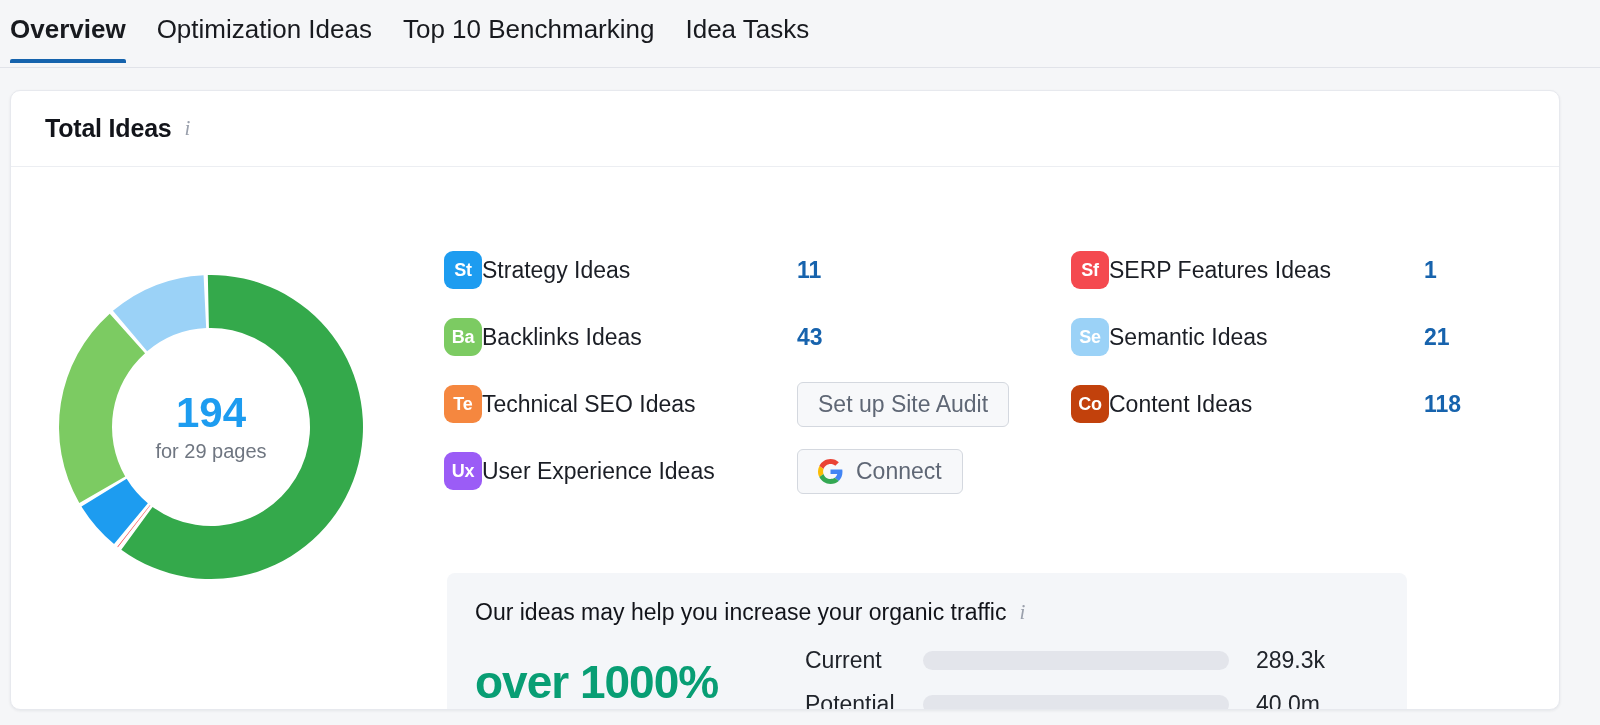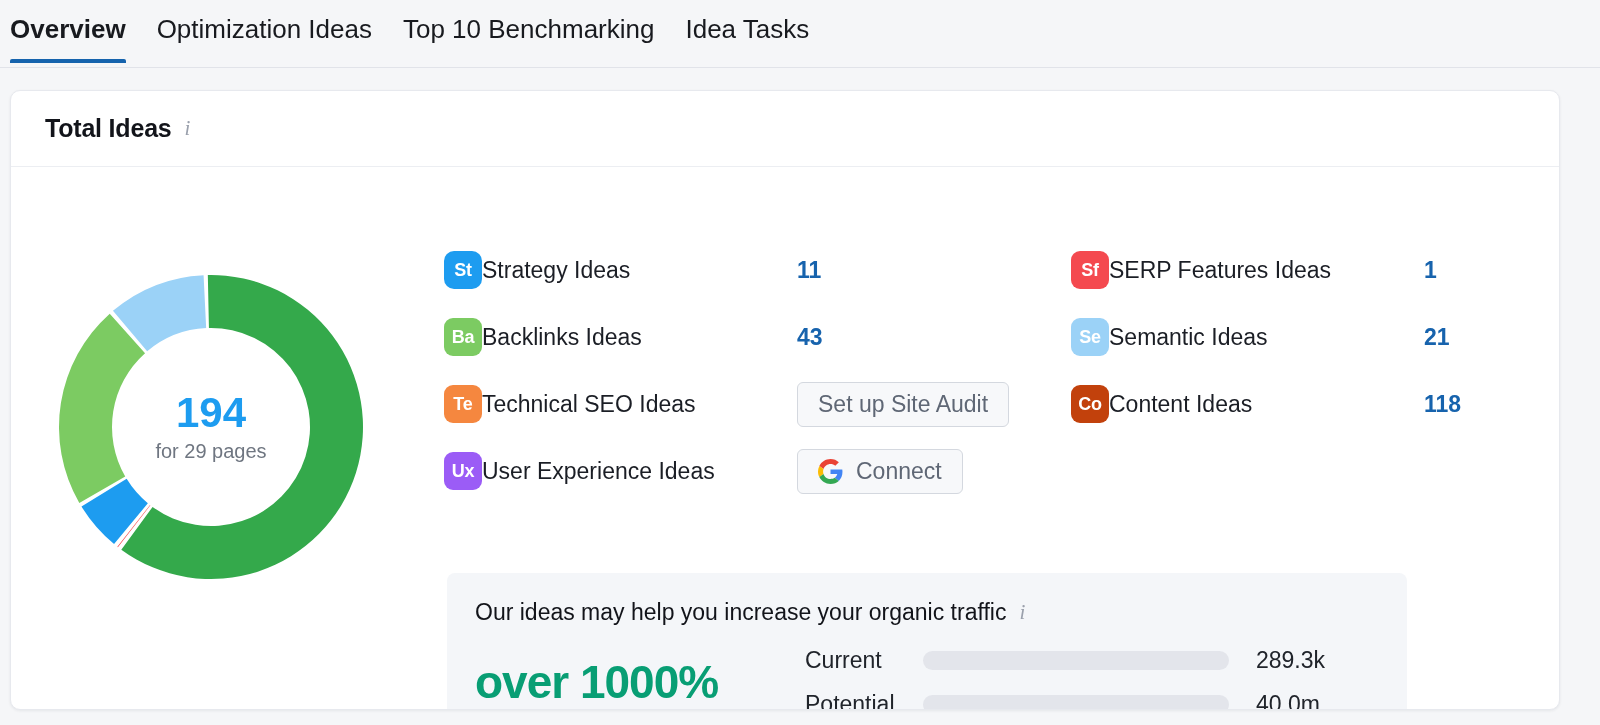--- a/index.html
+++ b/index.html
@@ -189,26 +189,26 @@
             </g>
         </svg>
         <div class="donut-center">
           <div class="donut-total">194</div>
           <div class="donut-sub">for 29 pages</div>
         </div>
       </div>
 
       <div class="legend-col left">
         <div class="legend-row">
-          <span class="badge" style="background: rgb(29, 156, 240); border-radius: 10px;">St</span>
+          <span class="badge" style="background: rgb(29, 156, 240);">St</span>
           <span class="legend-label">Strategy Ideas</span>
           <span class="legend-val">11</span>
         </div>
         <div class="legend-row">
-          <span class="badge" style="background: rgb(124, 203, 98);">Ba</span>
+          <span class="badge" style="background: rgb(124, 203, 98); border-radius: 11px;">Ba</span>
           <span class="legend-label">Backlinks Ideas</span>
           <span class="legend-val">43</span>
         </div>
         <div class="legend-row">
           <span class="badge" style="background: rgb(245, 135, 63);">Te</span>
           <span class="legend-label">Technical SEO Ideas</span>
           <span class="btn">
             <span>Set up Site Audit</span>
           </span>
         </div>

